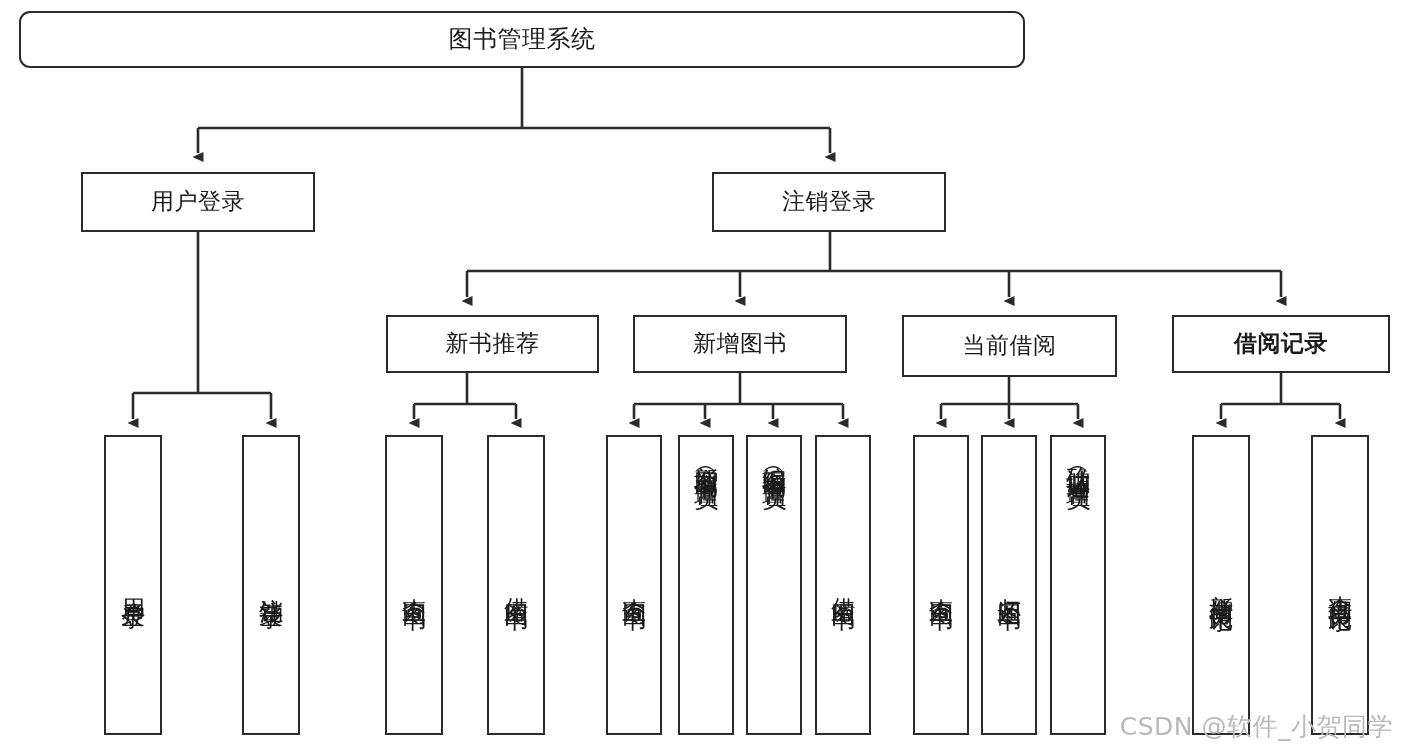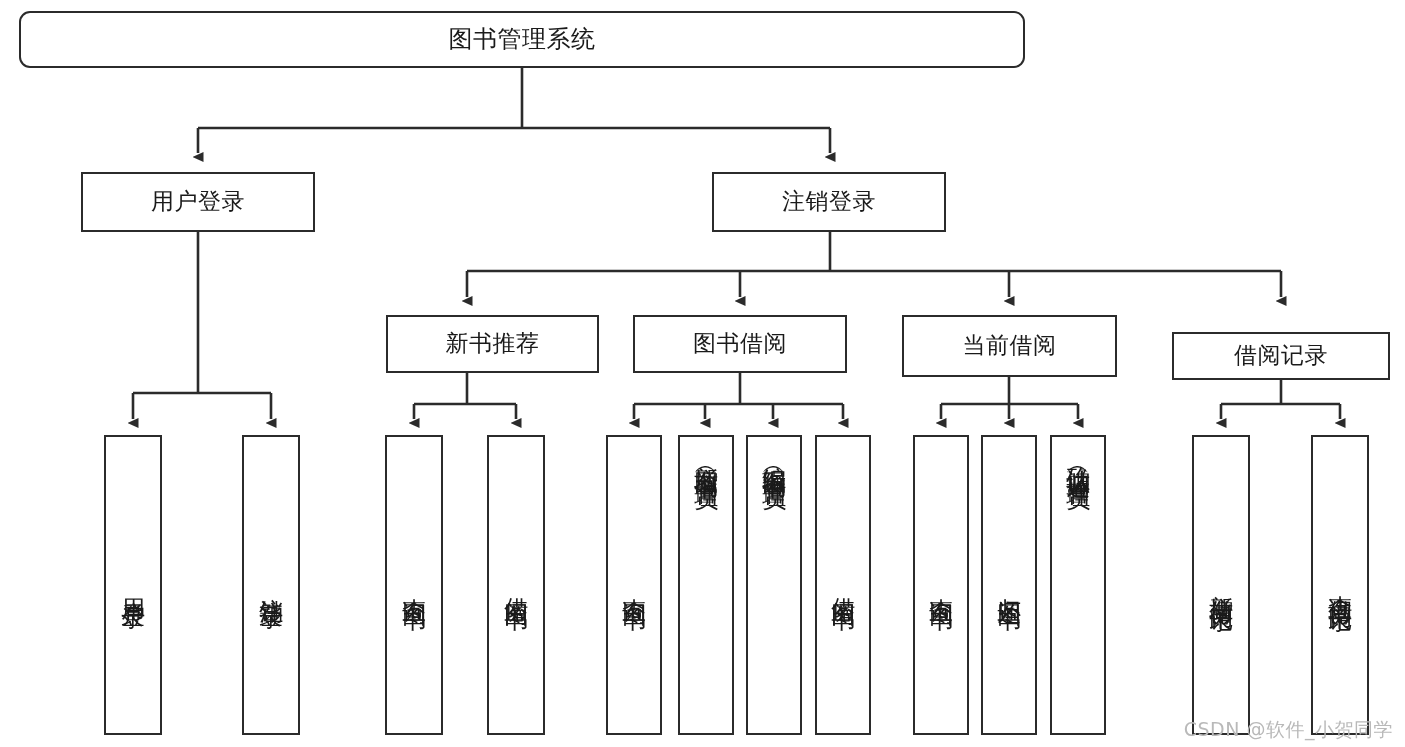--- a/index.html
+++ b/index.html
@@ -52,21 +52,21 @@
     letter-spacing:3px;
     white-space:nowrap;
   }
   
   .node.vert.short{align-items:center;padding-top:0;}
 
   
   #watermark{
     position:absolute;
     right:12px;bottom:4px;
-    font-size:19px;
+    font-size:25px;
     color:#b9b9b9;
     letter-spacing:0.5px;
     white-space:nowrap;
     font-family:"DejaVu Sans","Liberation Sans",sans-serif;
   }
 </style>
 </head>
 <body>
 
 <div id="diagram-root">
@@ -131,28 +131,28 @@
 
   <div class="node horiz" style="left:712px;top:172px;width:234px;height:60px;">
     <span class="label">注销登录</span>
   </div>
 
   <div class="node horiz" style="left:362px;top:315px;width:213px;height:58px;margin-left:24px;">
     <span class="label">新书推荐</span>
   </div>
 
   <div class="node horiz" style="left:633px;top:315px;width:214px;height:58px;">
-    <span class="label">图书借阅</span>
+    <span class="label">新增图书</span>
   </div>
 
   <div class="node horiz" style="left:902px;top:315px;width:215px;height:62px;">
     <span class="label">当前借阅</span>
   </div>
 
-  <div class="node horiz" style="left:1172px;top:332px;width:218px;height:48px;">
+  <div class="node horiz" style="left:1172px;top:315px;width:218px;height:58px;font-weight:bold;">
     <span class="label">借阅记录</span>
   </div>
 
   <div class="node vert short" style="left:104px;top:435px;width:58px;height:300px;">
     <span class="label">用户登录</span>
   </div>
 
   <div class="node vert short" style="left:242px;top:435px;width:58px;height:300px;">
     <span class="label">注销登录</span>
   </div>

